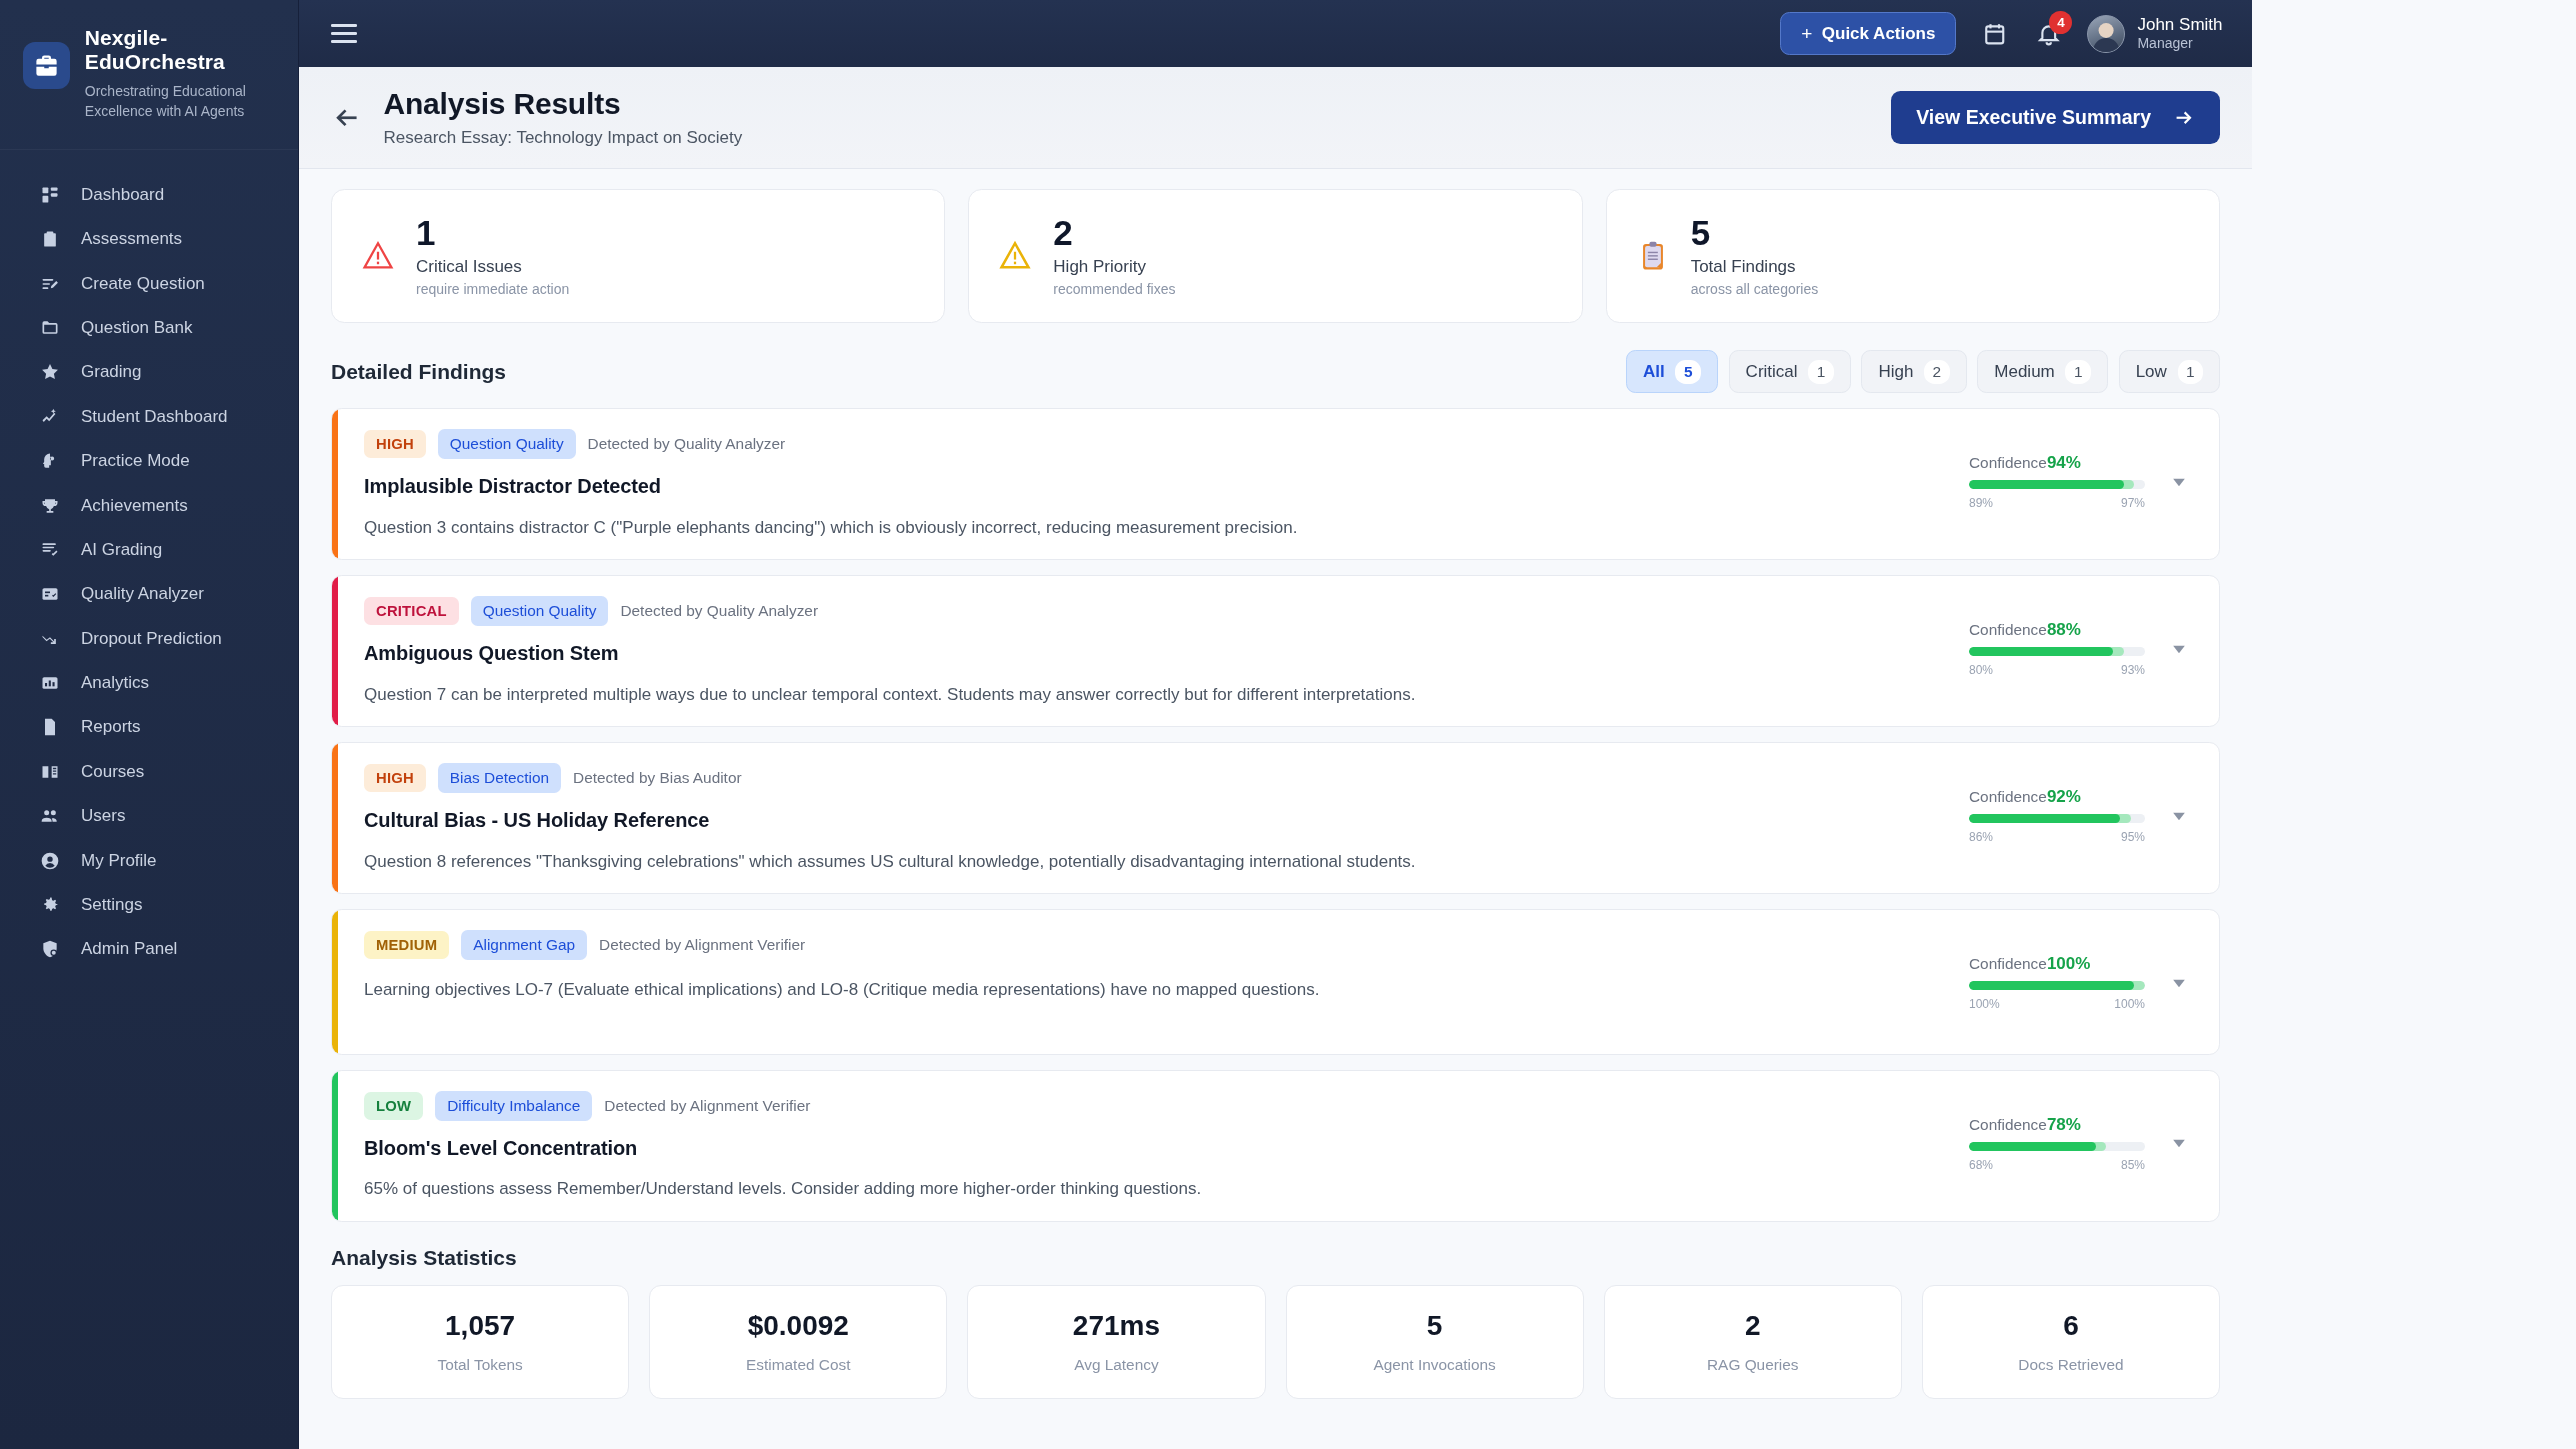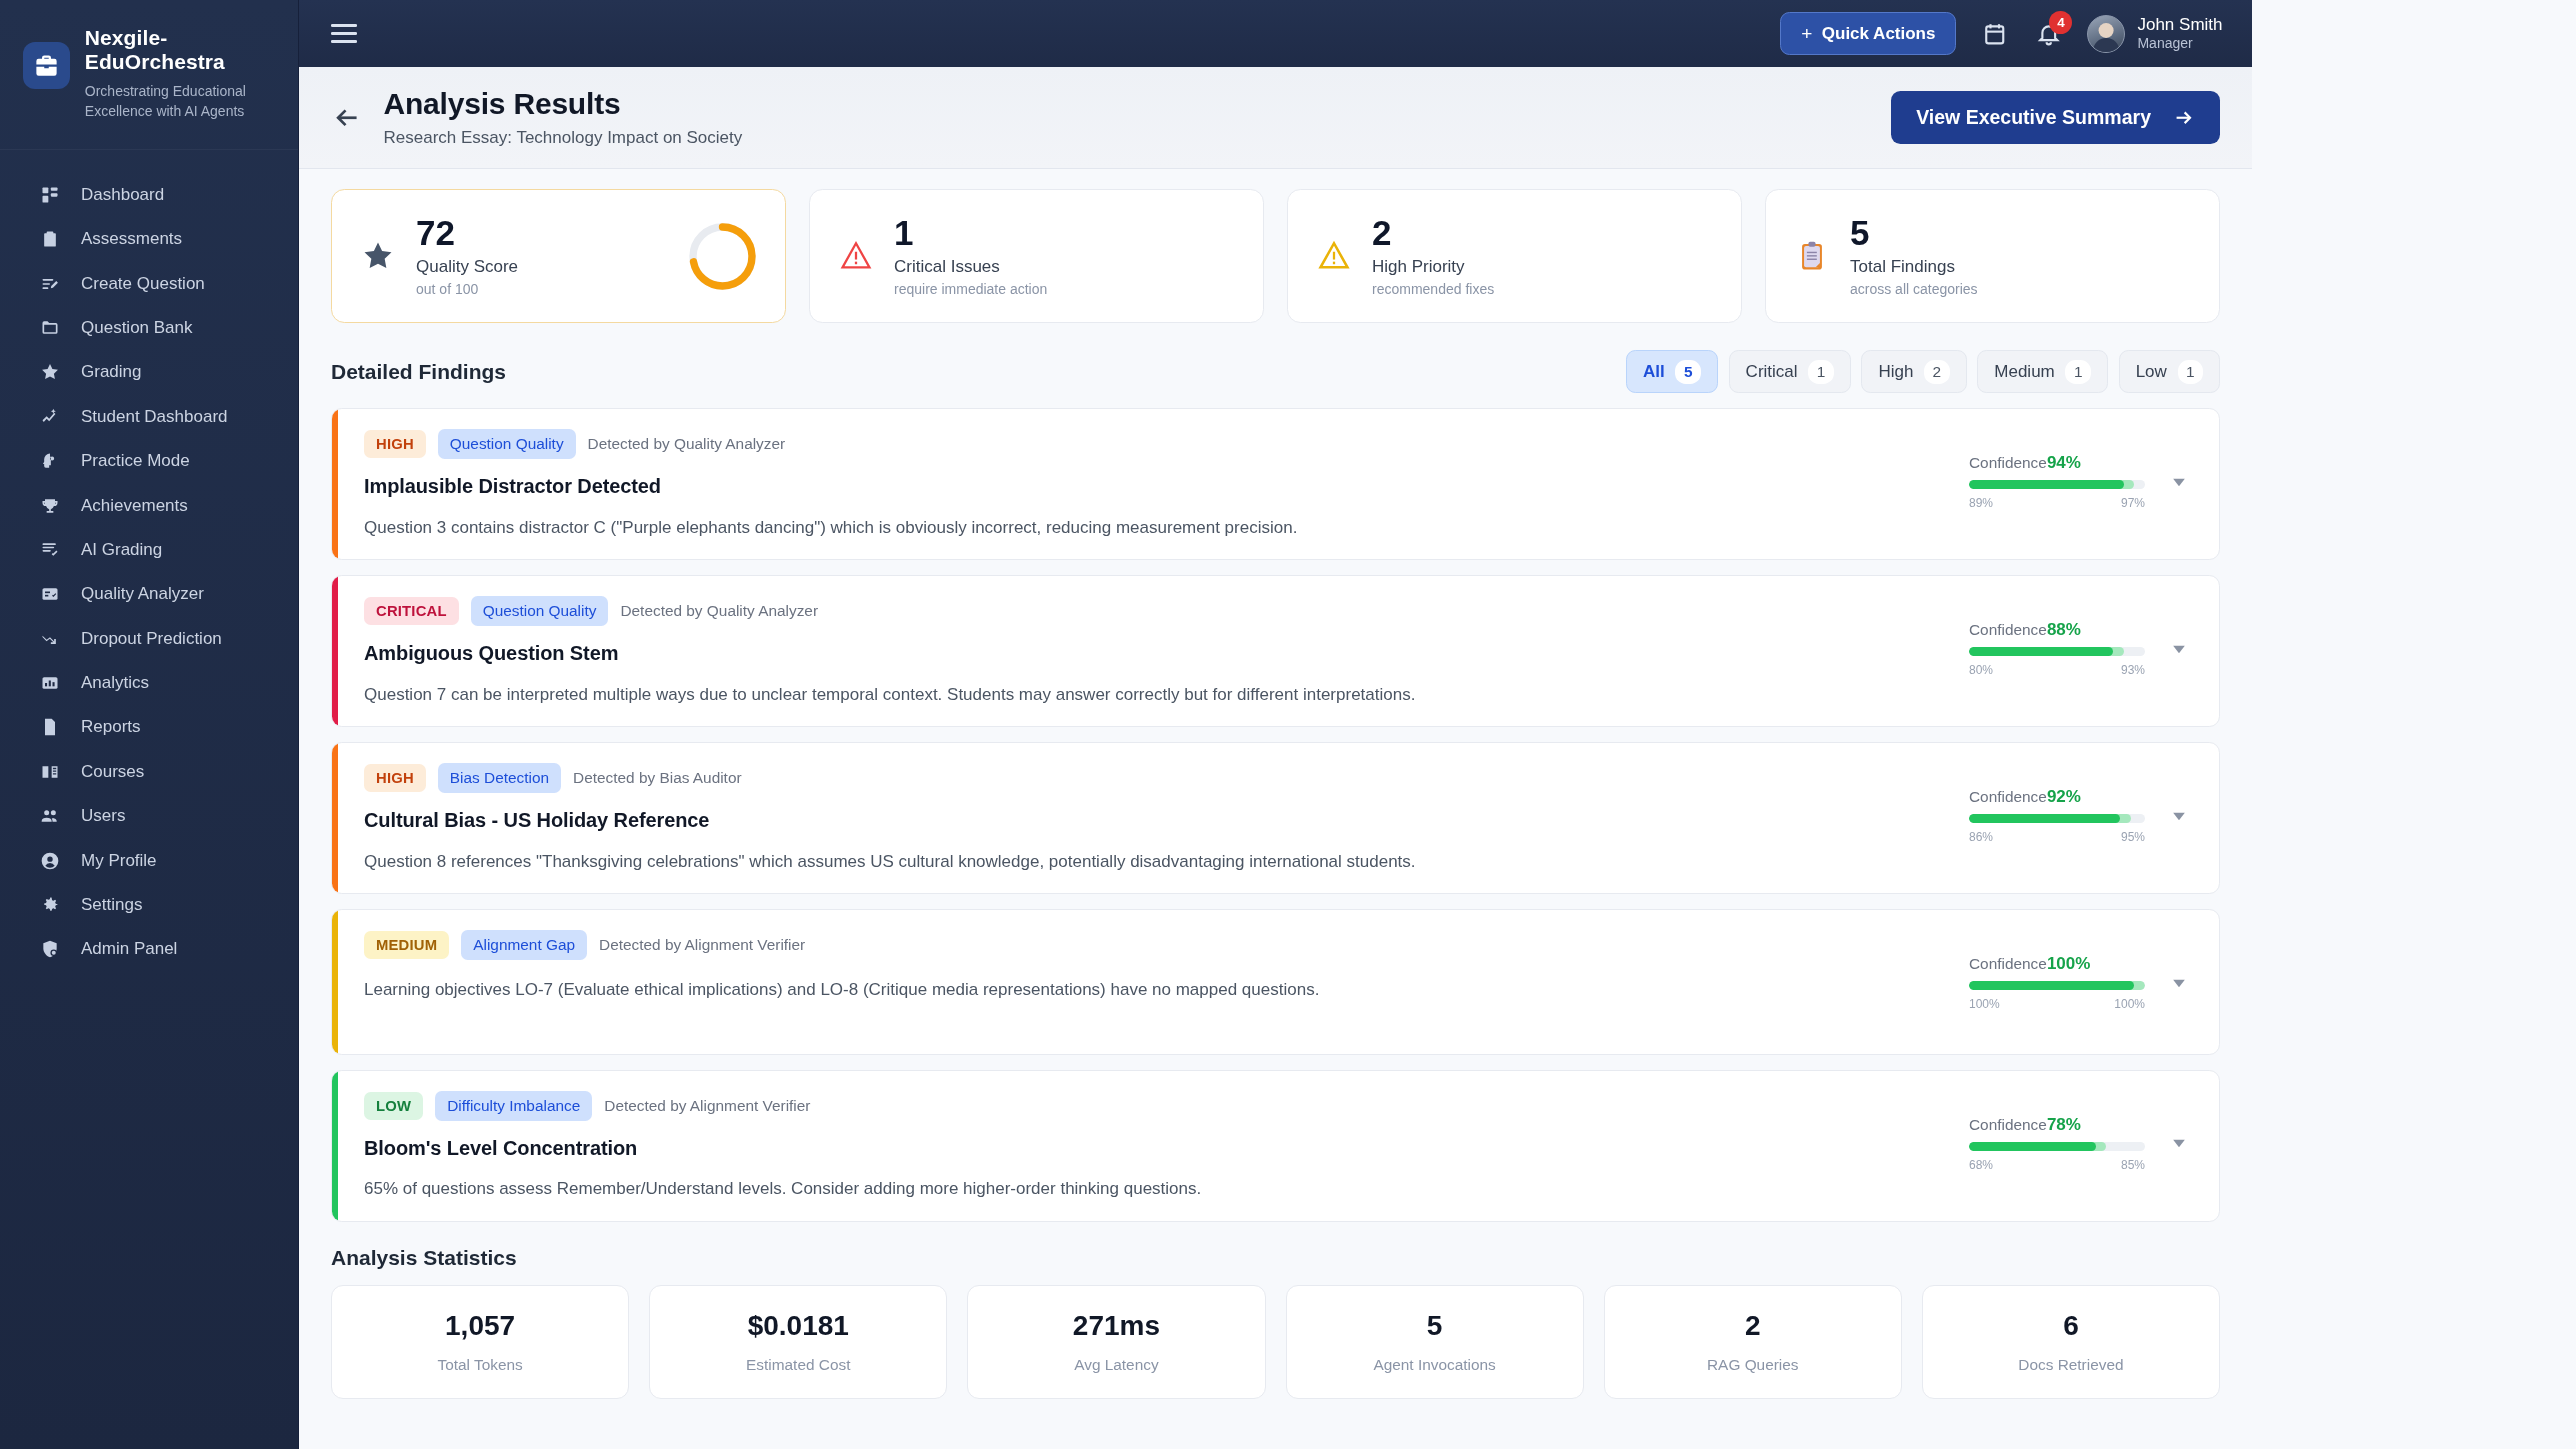--- a/index.html
+++ b/index.html
@@ -460,38 +460,20 @@
         <svg viewBox="0 0 24 24">
             <line x1="4" y1="12" x2="19" y2="12"></line>
             <polyline points="13,6 19,12 13,18"></polyline>
           </svg>
       </div>
     </div>
 
     <div class="content">
 
       <div class="summary-row" id="summary-row">
-          <div class="sum-card accent-amber">
-            <div class="sum-left">
-              <span class="sum-icon">
-                <svg viewBox="0 0 24 24">
-                  <path d="M12 2.5l2.9 6 6.6.9-4.8 4.6 1.2 6.5L12 17.4 6.1 20.5l1.2-6.5L2.5 9.4l6.6-.9L12 2.5z" fill="#475569"></path>
-                </svg>
-              </span>
-              <div>
-                <div class="sum-value">72</div>
-                <div class="sum-label">Quality Score</div>
-                <div class="sum-note">out of 100</div>
-              </div>
-            </div>
-            <div class="ring"><svg width="71" height="71" viewBox="0 0 106 106">
-                <circle cx="53" cy="53" r="44" fill="none" stroke="#e8ebf0" stroke-width="11"></circle>
-                <circle cx="53" cy="53" r="44" fill="none" stroke="#f59e0b" stroke-width="11" stroke-linecap="round" stroke-dasharray="199.05131053144927 77.40884298445249"></circle>
-              </svg></div>
-          </div>
           <div class="sum-card">
             <div class="sum-left">
               <span class="sum-icon">
                 <svg viewBox="0 0 24 24">
                   <path d="M12 3l9.5 17H2.5L12 3z" fill="none" stroke="#ef4444" stroke-width="1.6"></path>
                   <rect x="11.2" y="9" width="1.6" height="5.5" fill="#ef4444"></rect>
                   <rect x="11.2" y="16" width="1.6" height="1.8" fill="#ef4444"></rect>
                 </svg>
               </span>
               <div>
@@ -727,21 +709,21 @@
           </div>
         </div>
 
       <div class="stats-title">Analysis Statistics</div>
       <div class="stats-row" id="stats">
           <div class="stat-card">
             <div class="stat-val">1,057</div>
             <div class="stat-lbl">Total Tokens</div>
           </div>
           <div class="stat-card">
-            <div class="stat-val">$0.0181</div>
+            <div class="stat-val">$0.0092</div>
             <div class="stat-lbl">Estimated Cost</div>
           </div>
           <div class="stat-card">
             <div class="stat-val">271ms</div>
             <div class="stat-lbl">Avg Latency</div>
           </div>
           <div class="stat-card">
             <div class="stat-val">5</div>
             <div class="stat-lbl">Agent Invocations</div>
           </div>

